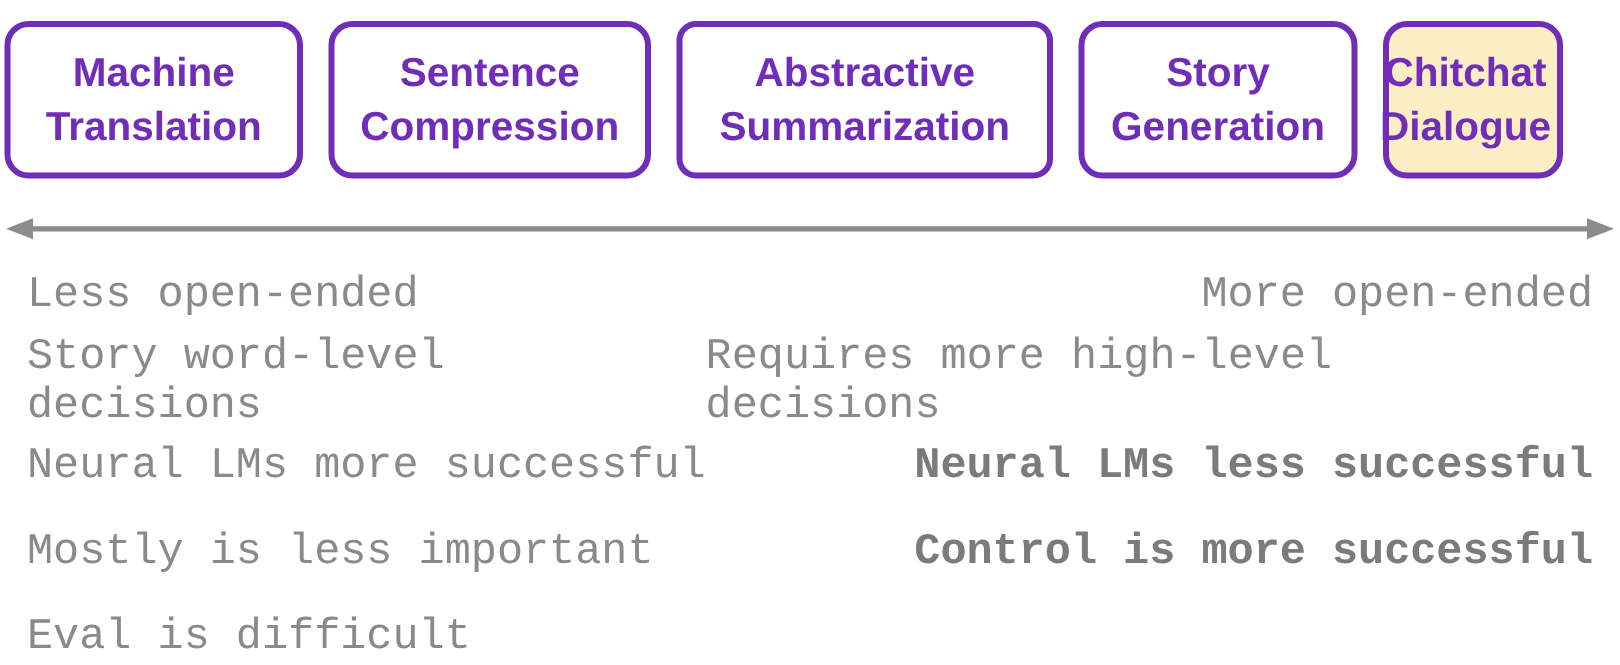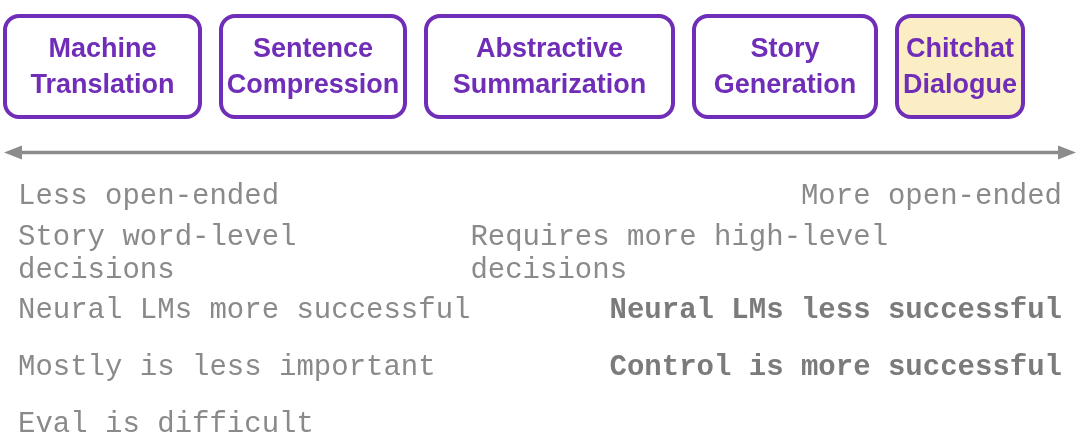--- a/index.html
+++ b/index.html
@@ -25,34 +25,34 @@
     gap: 17px;
   }
   .task-box {
     box-sizing: border-box;
     height: 105px;
     border: 4px solid var(--purple);
     border-radius: 16px;
     background: #ffffff;
     display: flex;
     align-items: center;
-    justify-content: center;
+    justify-content: flex-end;
     text-align: center;
     color: var(--purple);
     font-size: 27px;
     font-weight: 600;
     line-height: 1.3;
     padding: 0 4px;
   }
   .task-box.highlighted { background: var(--highlight); }
   .b1 { width: 199px; }
-  .b2 { width: 188px; }
-  .b3 { width: 251px; }
+  .b2 { width: 215px; }
+  .b3 { width: 251px; border-radius: 13px; }
   .b4 { width: 186px; }
-  .b5 { width: 130px; }
+  .b5 { width: 120px; }
   
   .arrow {
     position: absolute;
     left: 4px;
     top: 142px;
     width: 1072px;
     height: 21px;
   }
   .arrow line { stroke: var(--arrow); stroke-width: 3.5; }
   .arrow polygon { fill: var(--arrow); }

